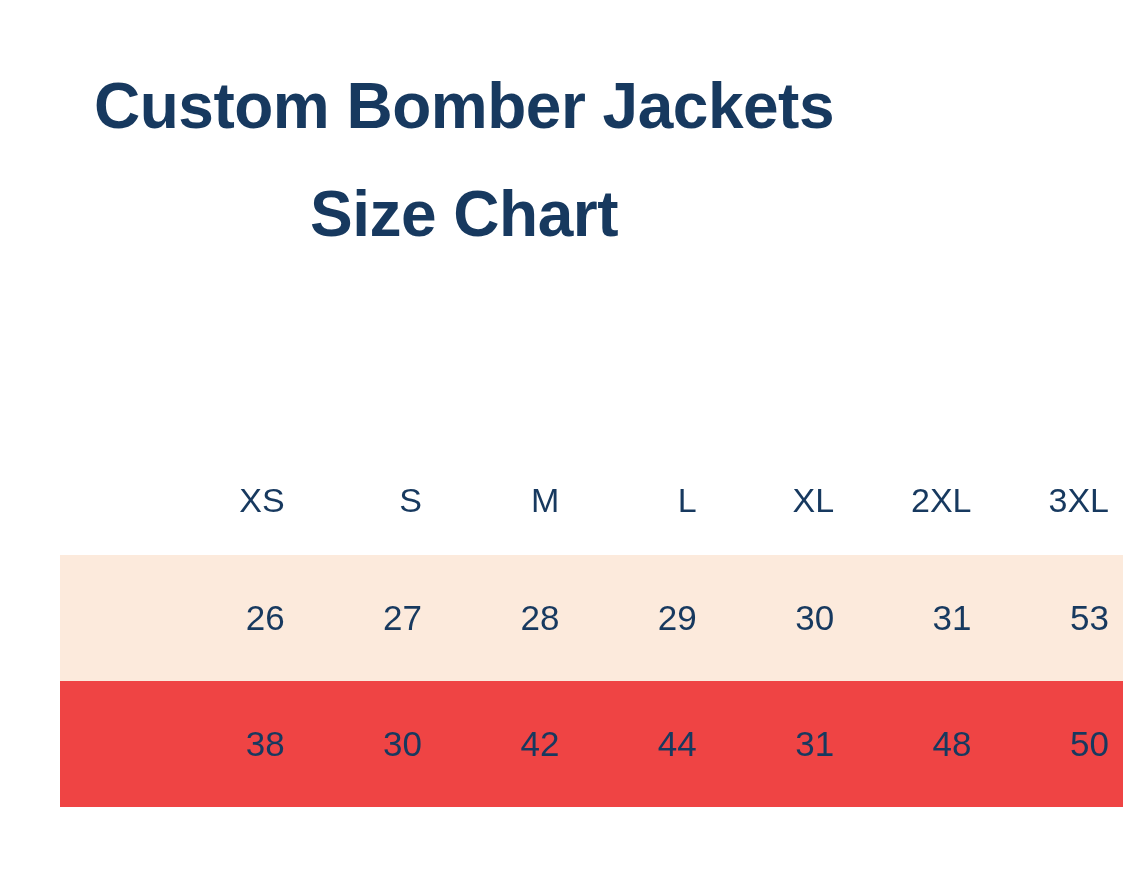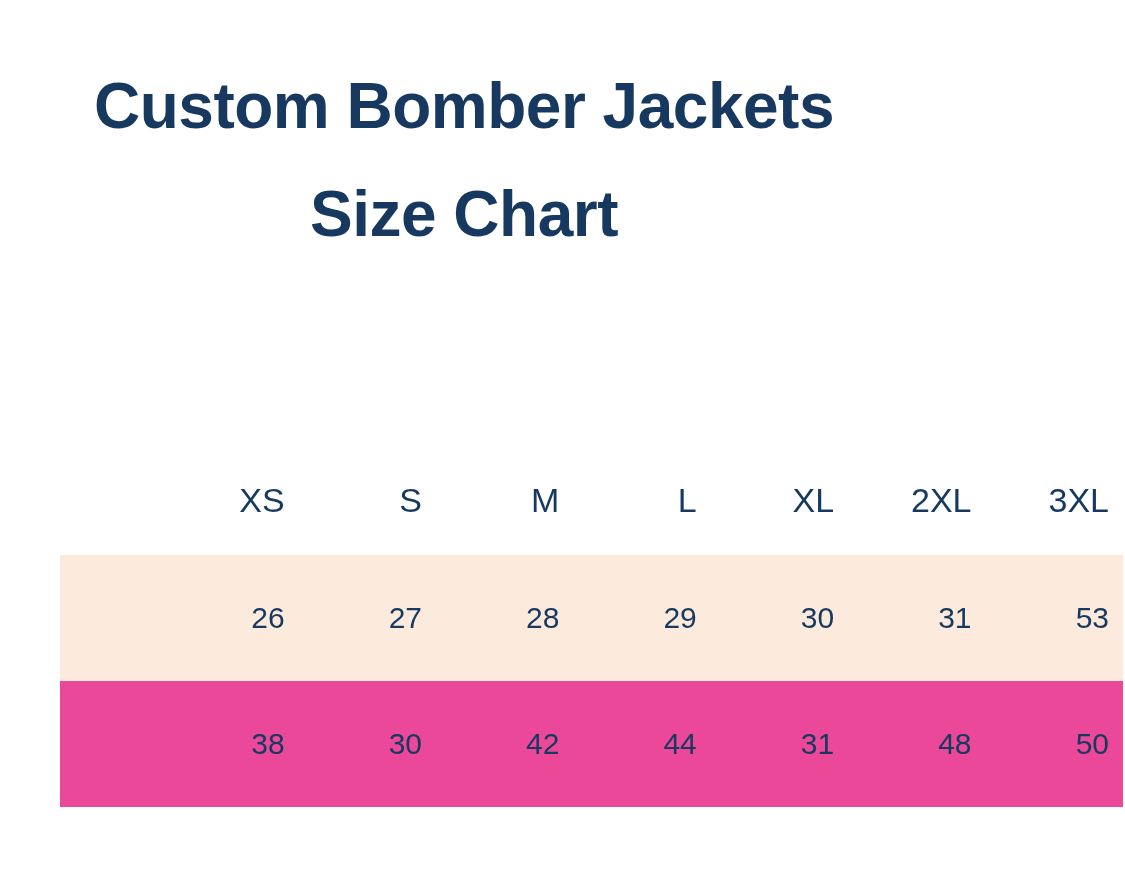--- a/index.html
+++ b/index.html
@@ -66,25 +66,25 @@
     line-height: 34px;
     background: #ffffff;
   }
   .head-row th.spacer-cell {
     background: #ffffff;
   }
 
   
   .data-row td {
     height: 126px;
-    font-size: 30px;
+    font-size: 35px;
     line-height: 30px;
   }
   .row-chest td { background: #FCEADC; }
-  .row-body  td { background: #ec4899; }
+  .row-body  td { background: #ef4444; }
 </style>
 </head>
 <body>
 
 <div class="title-block">
   <span class="title-line">Custom Bomber Jackets</span>
   <span class="title-line">Size Chart</span>
 </div>
 
 <table class="size-table">

